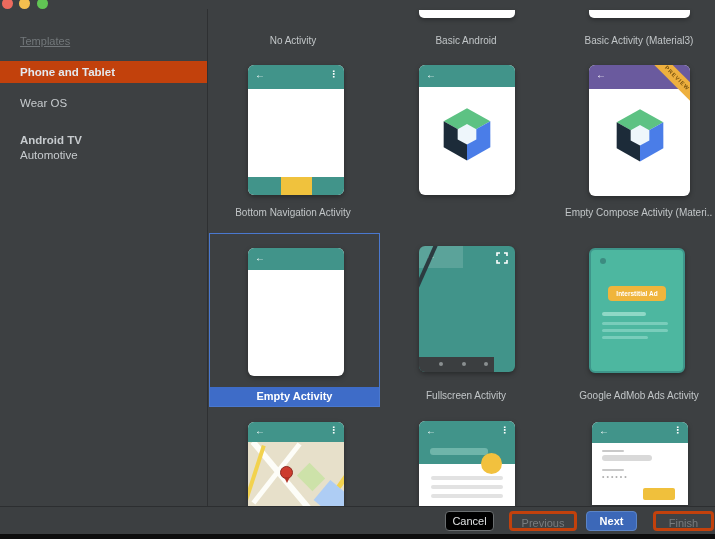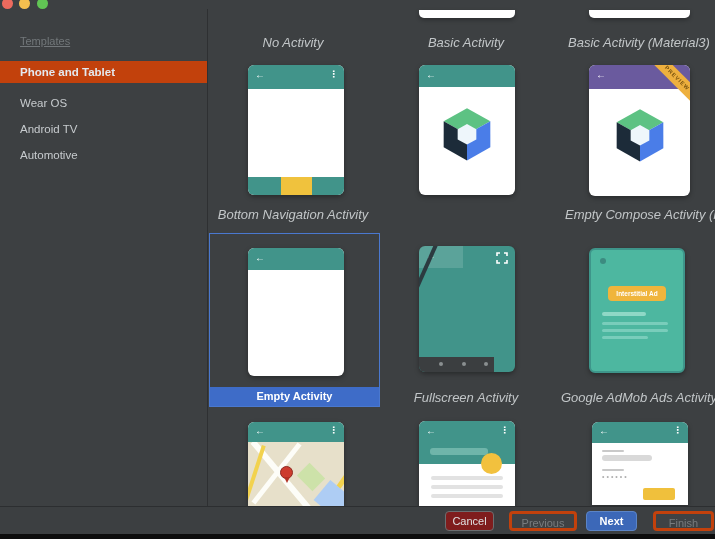--- a/index.html
+++ b/index.html
@@ -13,21 +13,21 @@
   .tl.yel{left:19px;background:#f4bf4f;}
   .tl.grn{left:37px;background:#61c554;}
   
   .sidebar{position:absolute;left:0;top:9px;width:207px;height:497px;background:#3d4042;}
   .sidebar-divider{position:absolute;left:207px;top:9px;width:1px;height:497px;background:#2e3032;}
   .sb-header{position:absolute;left:20px;top:26px;font-size:11px;color:#72777a;text-decoration:underline;}
   .sb-item{position:absolute;left:0;width:207px;height:22px;line-height:22px;padding-left:20px;
            box-sizing:border-box;font-size:11.5px;color:#c7cbce;cursor:default;}
   .sb-item.selected{background:#c2410c;color:#e4e9ee;font-weight:bold;}
   
-  .tpl-label{position:absolute;font-size:13px;color:#c2c6c8;text-align:center;white-space:nowrap;font-style:italic;}
+  .tpl-label{position:absolute;font-size:10px;color:#c2c6c8;text-align:center;white-space:nowrap;}
   
   .card{position:absolute;background:#fff;border-radius:6px;overflow:hidden;
         box-shadow:0 2px 5px rgba(0,0,0,0.35);}
   .chead{position:relative;width:100%;box-sizing:border-box;}
   .chead.teal{background:#41948a;}
   .chead.purple{background:#6a5a9e;}
   .back{position:absolute;left:7px;top:4px;font-size:10px;color:#fff;font-weight:bold;}
   .kebab{position:absolute;right:6px;top:4px;font-size:9px;color:#fff;font-weight:bold;}
   .bottomnav{position:absolute;left:0;bottom:0;width:100%;height:18px;display:flex;}
   .bottomnav .seg-teal{flex:1;background:#41948a;}
@@ -67,48 +67,48 @@
   
   .fab{position:absolute;border-radius:50%;background:#f2c13e;}
   .placeholder-bar{position:absolute;border-radius:3px;}
   
   .pw-dots{position:absolute;font-size:7px;letter-spacing:2px;color:#b0b0b0;}
   
   .footer{position:absolute;left:0;top:506px;width:715px;height:28px;background:#3c3f41;border-top:1px solid #2c2e30;}
   .bottom-strip{position:absolute;left:0;top:534px;width:715px;height:5px;background:#0d0d0d;}
   .btn{position:absolute;top:4px;height:20px;line-height:18px;box-sizing:border-box;border-radius:4px;
        font-size:11px;text-align:center;cursor:default;}
-  .btn-cancel{left:445px;width:49px;background:#7f1d1d;border:1px solid #6a6e70;color:#dfe1e2;}
+  .btn-cancel{left:445px;width:49px;background:#000000;border:1px solid #6a6e70;color:#dfe1e2;}
   .btn-disabled{background:#3f4244;border:3px solid #c2410c;color:#787c7e;}
   .btn-prev{left:509px;width:68px;}
   .btn-next{left:586px;width:51px;background:#3c68b8;border:1px solid #5b84c6;color:#fff;font-weight:bold;}
   .btn-finish{left:653px;width:61px;}
 </style>
 </head>
 <body>
 
 <div class="stage">
 
   <span class="tl red"></span>
   <span class="tl yel"></span>
   <span class="tl grn"></span>
 
   <div class="sidebar">
     <div class="sb-header">Templates</div>
     <div class="sb-item selected" style="top:52px;">Phone and Tablet</div>
     <div class="sb-item" style="top:86px;height:16px;line-height:16px;">Wear OS</div>
-    <div class="sb-item" style="top:112px;height:16px;line-height:16px;">Android TV</div>
+    <div class="sb-item" style="top:123px;height:16px;line-height:16px;font-weight:bold;">Android TV</div>
     <div class="sb-item" style="top:138px;height:16px;line-height:16px;">Automotive</div>
   </div>
   <div class="sidebar-divider"></div>
 
   <div style="position:absolute;left:419px;top:10px;width:96px;height:8px;background:#fff;border-radius:0 0 5px 5px;box-shadow:0 2px 4px rgba(0,0,0,0.3);"></div>
   <div style="position:absolute;left:589px;top:10px;width:101px;height:8px;background:#fff;border-radius:0 0 5px 5px;box-shadow:0 2px 4px rgba(0,0,0,0.3);"></div>
   <div class="tpl-label" style="left:207px;top:35px;width:172px;">No Activity</div>
-  <div class="tpl-label" style="left:380px;top:35px;width:172px;">Basic Activity</div>
+  <div class="tpl-label" style="left:380px;top:35px;width:172px;">Basic Android</div>
   <div class="tpl-label" style="left:553px;top:35px;width:172px;">Basic Activity (Material3)</div>
 
   <div class="card" style="left:248px;top:65px;width:96px;height:130px;">
     <div class="chead teal" style="height:24px;">
       <span class="back">←</span>
       <span class="kebab">⋮</span>
     </div>
     <div class="bottomnav">
       <span class="seg-teal"></span>
         <span class="seg-yellow"></span>

